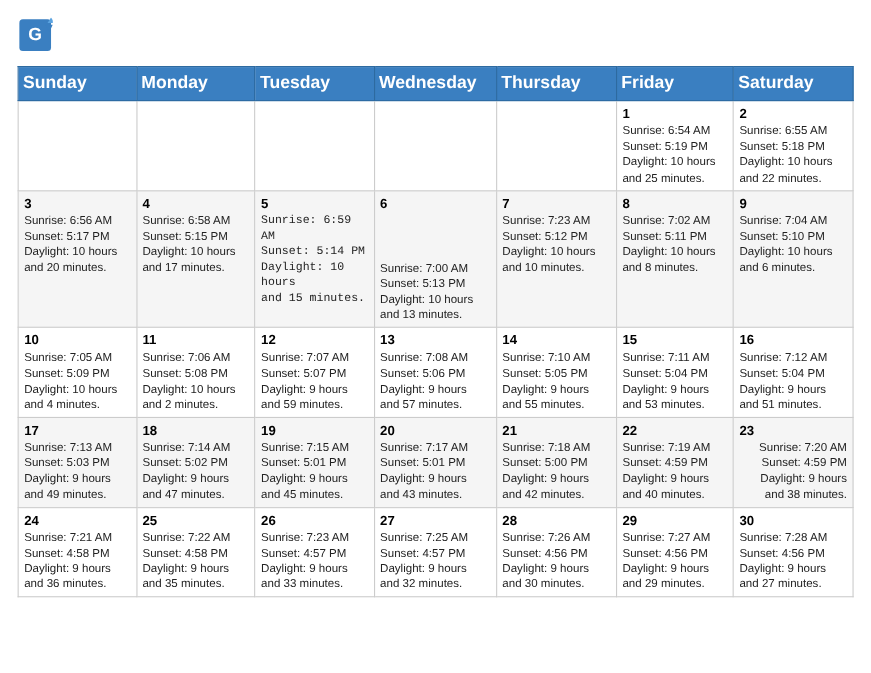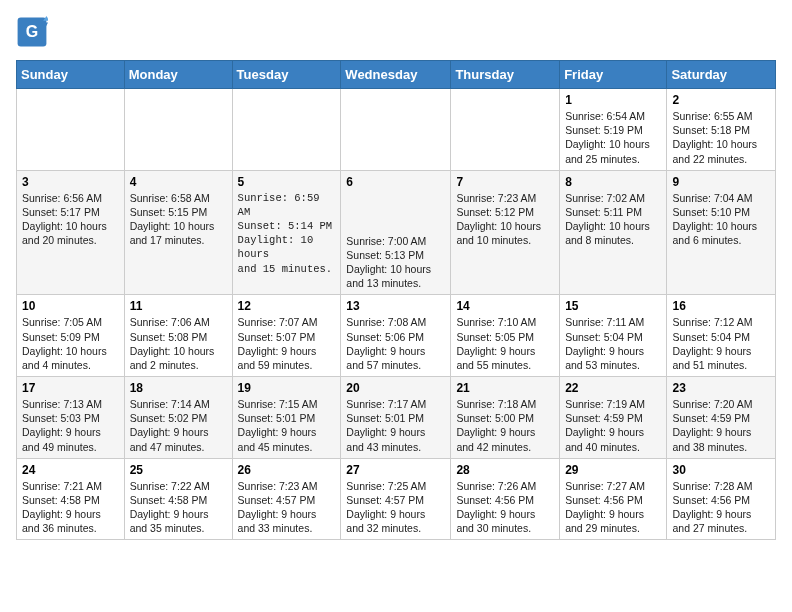--- a/index.html
+++ b/index.html
@@ -47,21 +47,21 @@
     table {
       width: 100%;
       border-collapse: collapse;
       font-size: 11px;
     }
     thead tr th {
       background: #3a7fc1;
       color: #fff;
       padding: 6px 4px;
       text-align: left;
-      font-size: 13px;
+      font-size: 16px;
       font-weight: bold;
       border: 1px solid #2d6aa0;
     }
     tbody tr td {
       border: 1px solid #ccc;
       vertical-align: top;
       padding: 4px 5px;
       width: 113px;
       min-height: 70px;
       height: 78px;
@@ -283,21 +283,21 @@
         </td>
         <td>
           <span class="day-number">22</span>
           <div class="day-info" style="white-space: pre-line;">Sunrise: 7:19 AM
 Sunset: 4:59 PM
 Daylight: 9 hours
 and 40 minutes.</div>
         </td>
         <td>
           <span class="day-number">23</span>
-          <div class="day-info" style="white-space: pre-line;">Sunrise: 7:20 AM
+          <div class="day-info" style="white-space: pre-line; text-align: right;">Sunrise: 7:20 AM
 Sunset: 4:59 PM
 Daylight: 9 hours
 and 38 minutes.</div>
         </td>
       </tr>
       <tr>
         <td>
           <span class="day-number">24</span>
           <div class="day-info" style="white-space: pre-line;">Sunrise: 7:21 AM
 Sunset: 4:58 PM

